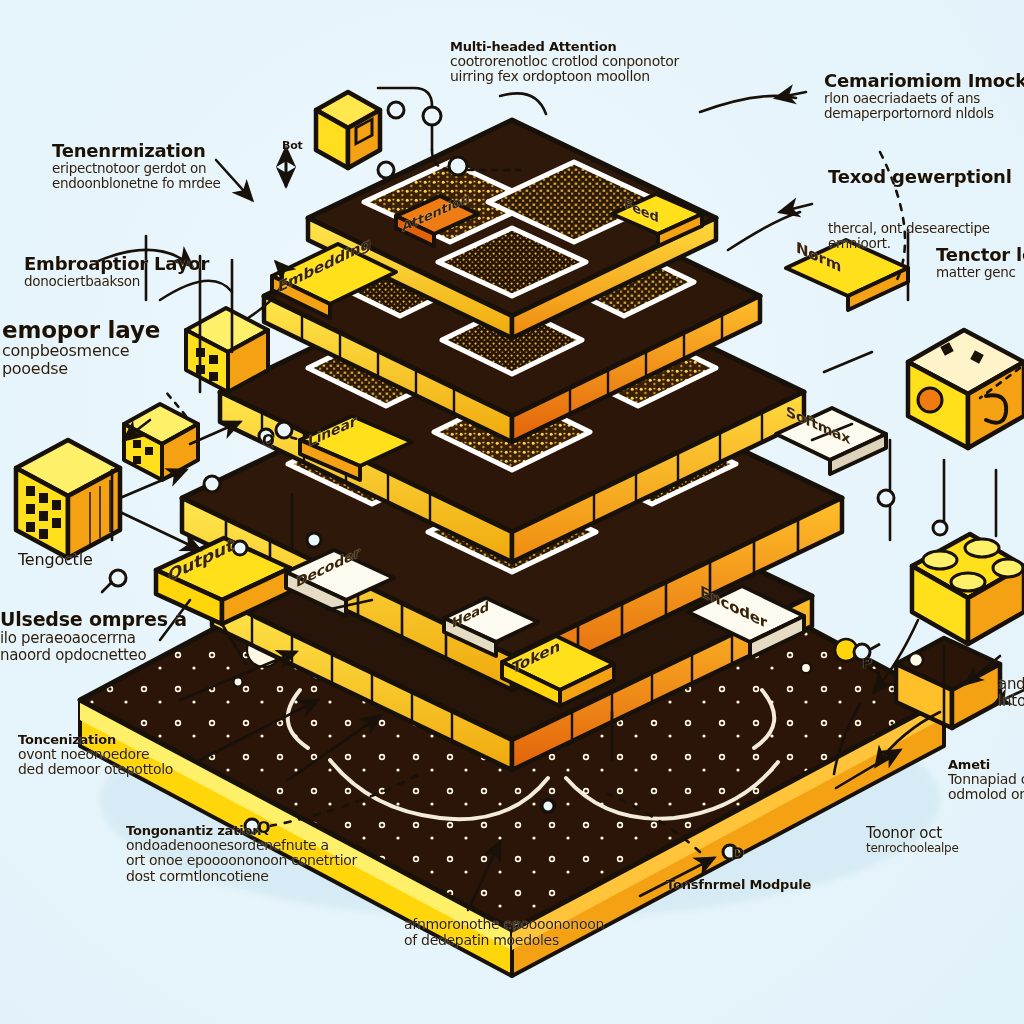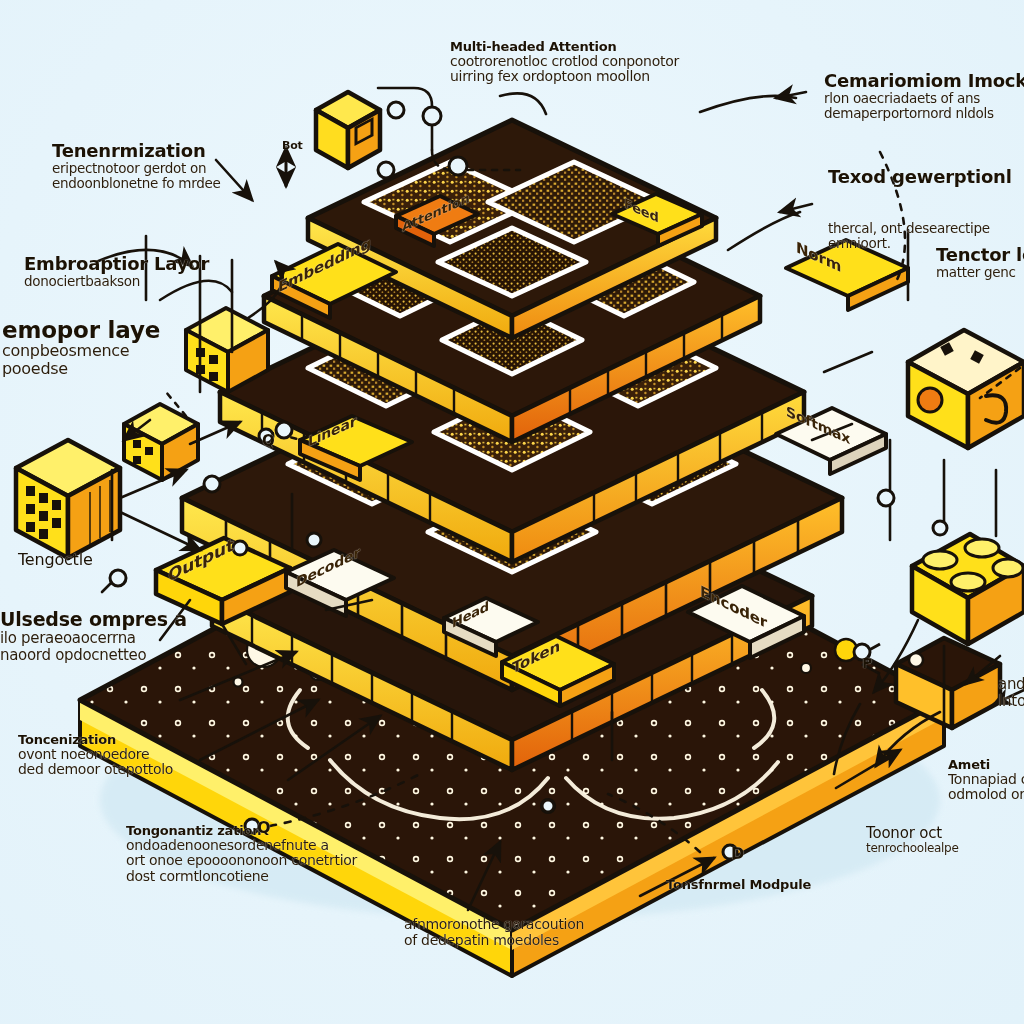--- a/index.html
+++ b/index.html
@@ -453,21 +453,21 @@
   </div>
 
   <div class="ann lg" style="left:126px;top:824px;">
     <div class="t">Tongonantiz zation</div>
     <div class="d" style="white-space:pre;">ondoadenoonesordenefnute a
 ort onoe epoooononoon conetrtior
 dost cormtloncotiene</div>
   </div>
 
   <div class="ann lg" style="left:404px;top:917px;">
-    <div class="d" style="white-space:pre;">afnmoronothe goracoution
+    <div class="d" style="white-space:pre;">afnmoronothe epoooononoon
 of dedepatin moedoles</div>
   </div>
 
   <div class="ann lg clip-r" style="left:666px;top:878px;max-width:356px;">
     <div class="t">Tonsfnrmel Modpule</div>
   </div>
 
   <div class="ann sm clip-r" style="left:998px;top:676px;max-width:26px;">
     <div class="d" style="white-space:pre;font-size:15px;">ande
 Into</div>

